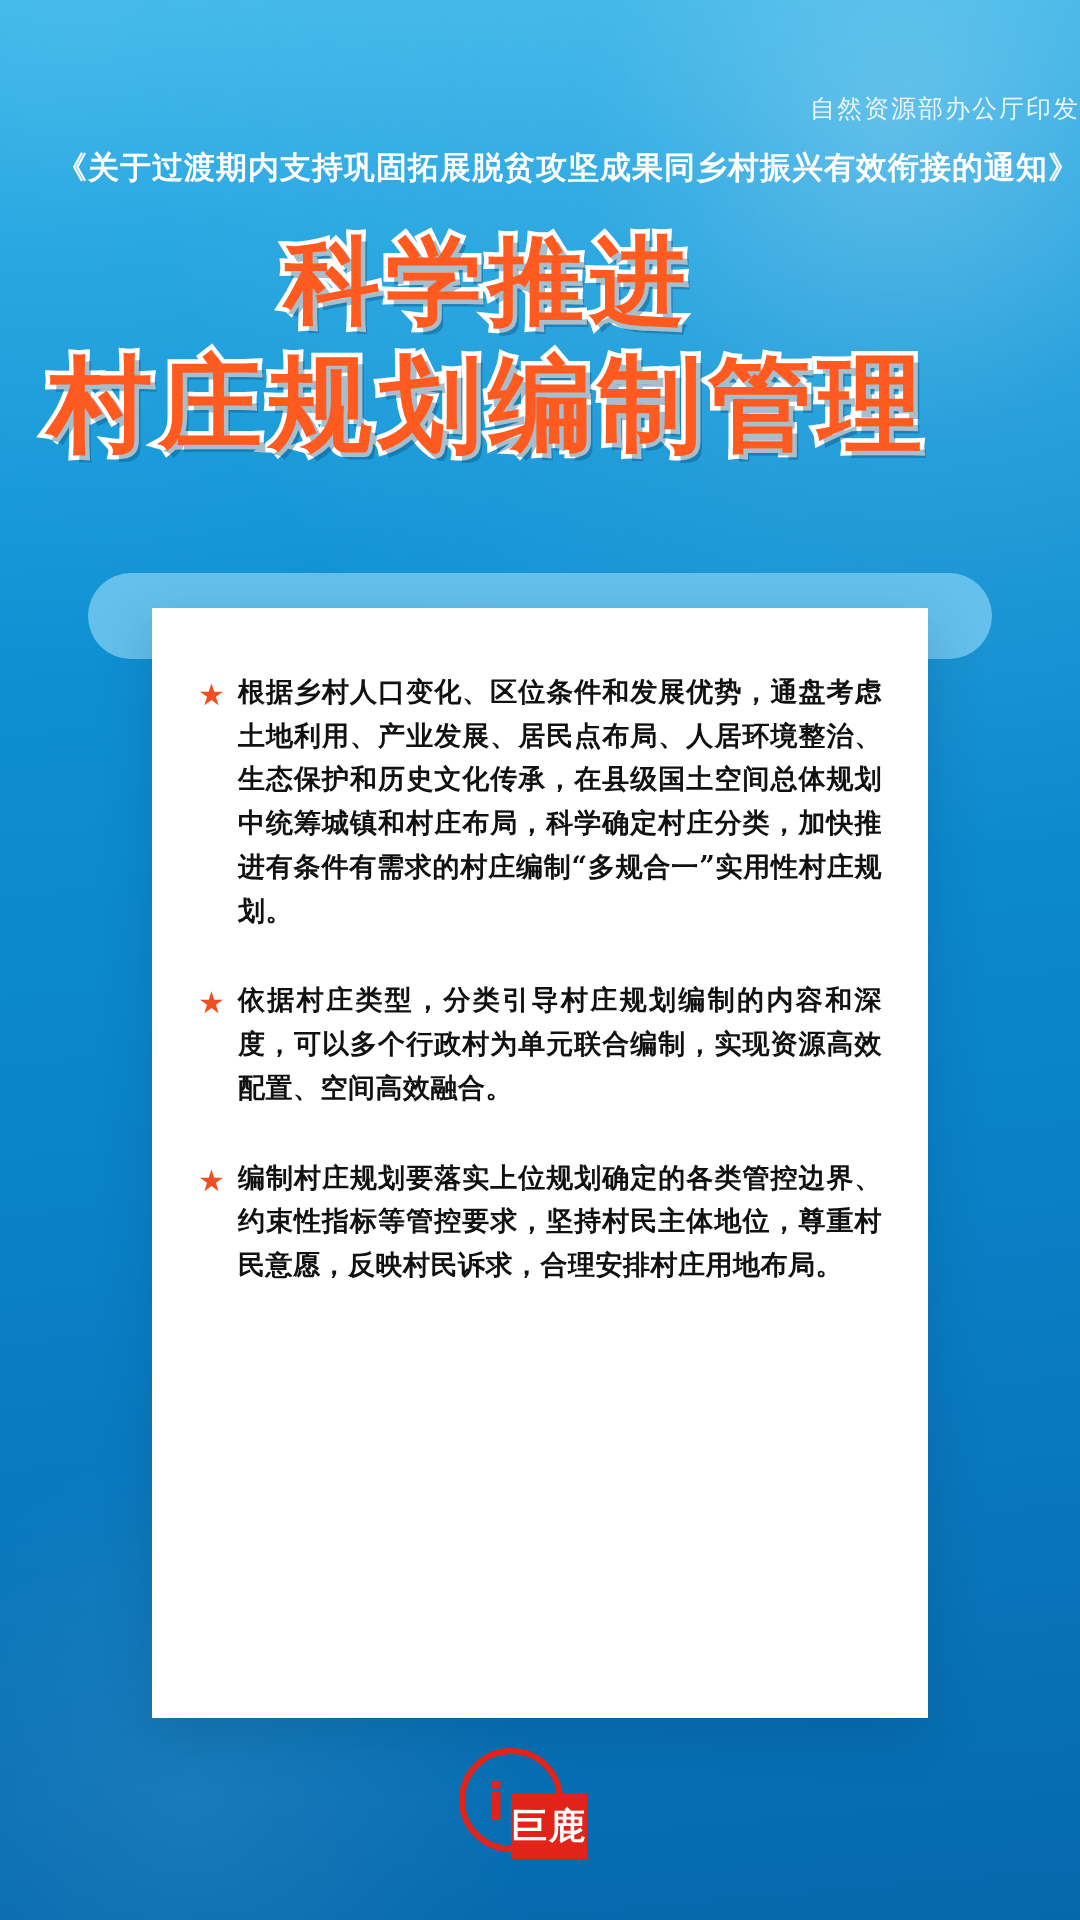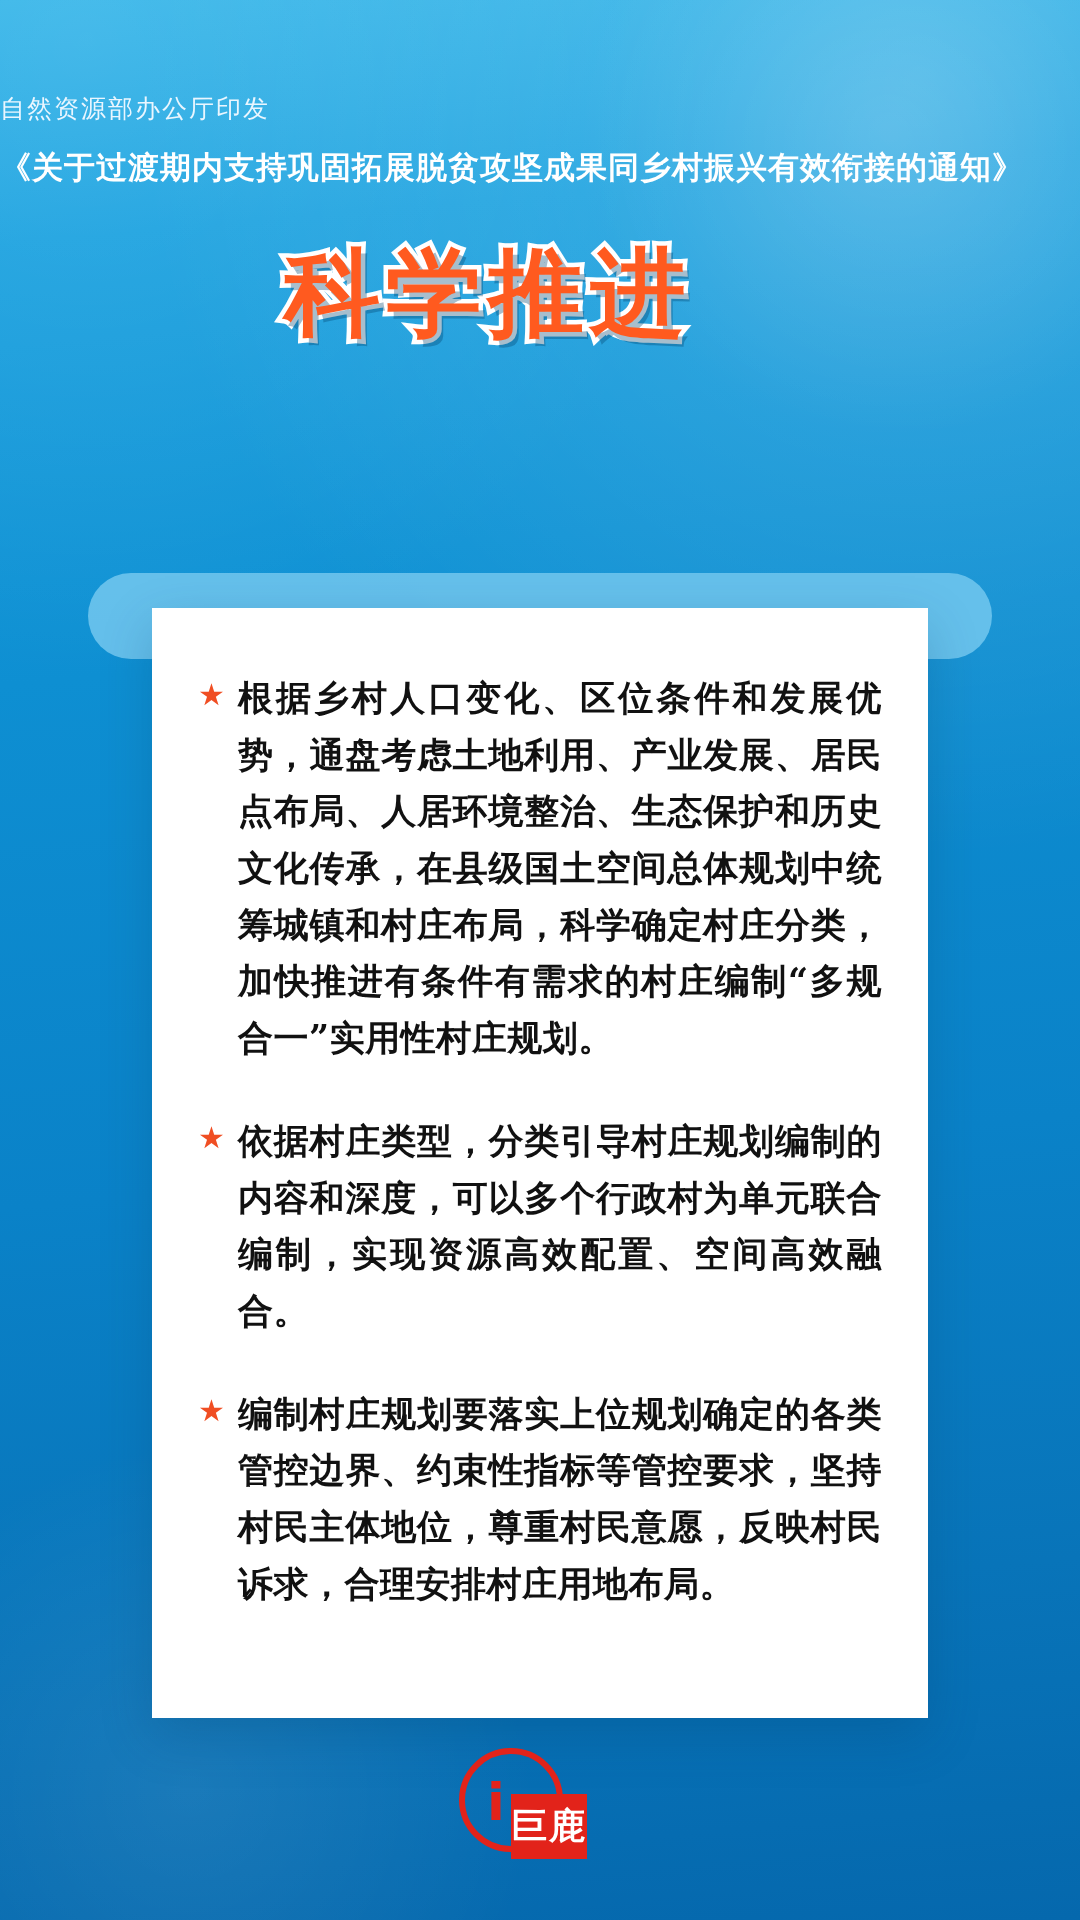--- a/index.html
+++ b/index.html
@@ -40,21 +40,21 @@
     background: radial-gradient(circle, rgba(255,255,255,0.08) 0%, rgba(255,255,255,0) 70%);
     pointer-events: none;
   }
 
   
   .header {
     position: absolute;
     top: 92px;
     left: 0;
     width: 1080px;
-    text-align: left;
+    text-align: right;
     color: #ffffff;
   }
   .issuer {
     font-size: 25px;
     letter-spacing: 2px;
     font-weight: 400;
     color: #eaf6ff;
     margin-bottom: 22px;
   }
   .doc-title {
@@ -64,21 +64,20 @@
     color: #ffffff;
   }
 
   
   .title-block {
     position: absolute;
     top: 228px;
     left: 0;
     width: 976px;
     text-align: center;
-    margin-top: 12px;
   }
   .title-line {
     font-family: "DejaVu Sans", "Liberation Sans", sans-serif;
     font-weight: 900;
     color: #ff5a1f;
     -webkit-text-stroke: 9px #ffffff;
     paint-order: stroke fill;
     letter-spacing: 6px;
     line-height: 1.12;
     text-shadow:
@@ -126,21 +125,21 @@
     margin-top: 10px;
     margin-right: 6px;
     color: #f04e23;
     font-size: 30px;
     line-height: 1;
     text-align: left;
   }
   .para-text {
     flex: 1 1 auto;
     font-family: "DejaVu Serif", "Liberation Serif", serif;
-    font-size: 35px;
+    font-size: 27px;
     line-height: 1.62;
     color: #111111;
     text-align: justify;
     letter-spacing: 0.5px;
     font-weight: 600;
   }
 
   
   .footer {
     position: absolute;
@@ -197,20 +196,21 @@
   <div class="glow-a"></div>
   <div class="glow-b"></div>
 
   <div class="header">
     <div class="issuer">自然资源部办公厅印发</div>
     <div class="doc-title">《关于过渡期内支持巩固拓展脱贫攻坚成果同乡村振兴有效衔接的通知》</div>
   </div>
 
   <div class="title-block">
     <div class="title-line title-line-1">科学推进</div>
+    <div class="title-line title-line-2">村庄规划编制管理</div>
   </div>
 
   <div class="card-shadow"></div>
 
   <div class="card">
 
     <div class="para">
       <span class="star">★</span>
       <span class="para-text">根据乡村人口变化、区位条件和发展优势，通盘考虑土地利用、产业发展、居民点布局、人居环境整治、生态保护和历史文化传承，在县级国土空间总体规划中统筹城镇和村庄布局，科学确定村庄分类，加快推进有条件有需求的村庄编制“多规合一”实用性村庄规划。</span>
     </div>

